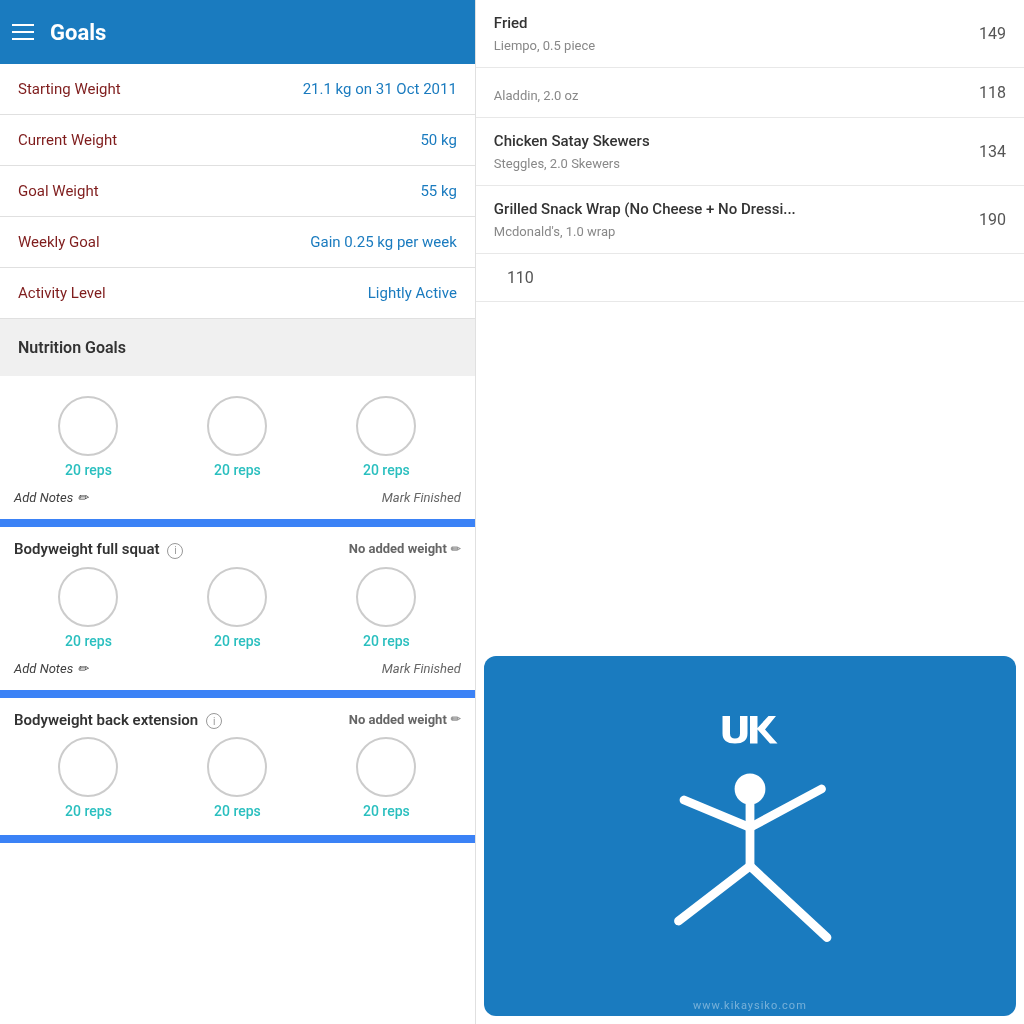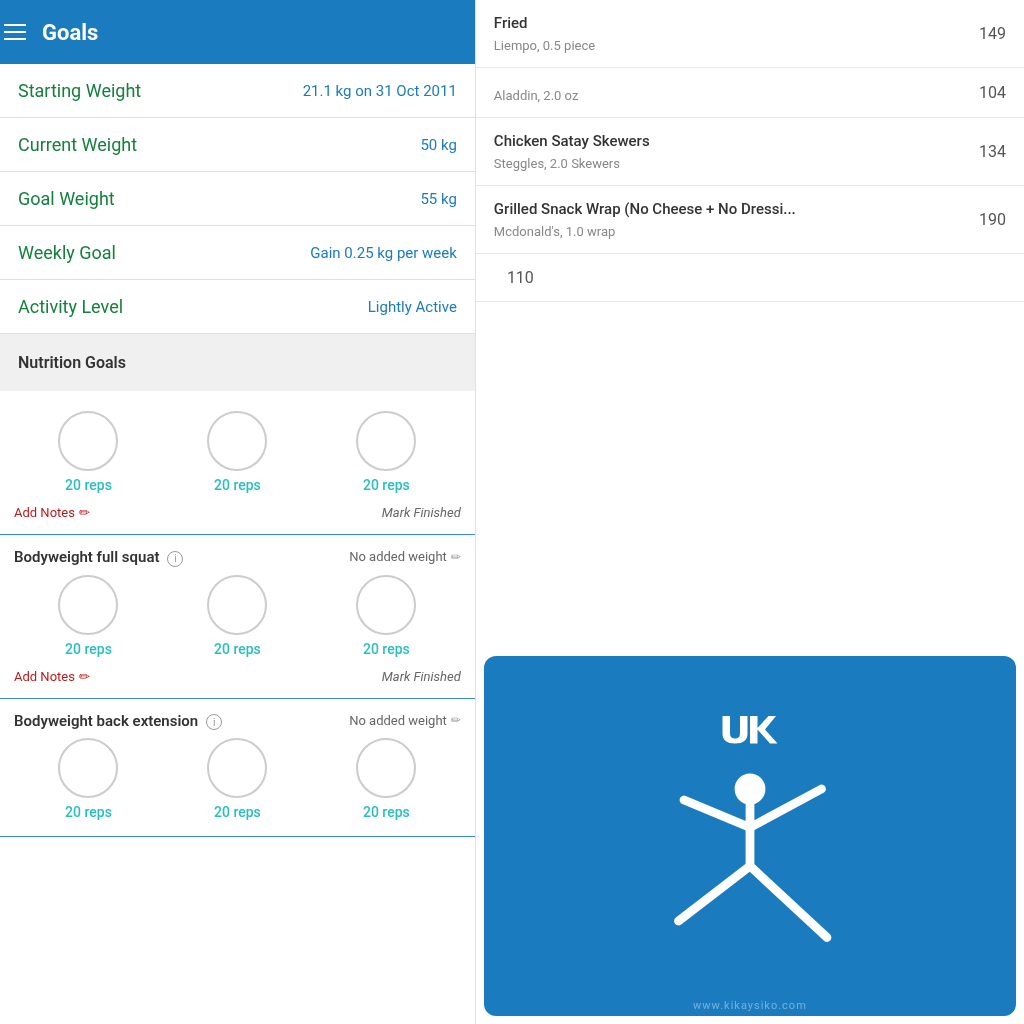--- a/index.html
+++ b/index.html
@@ -17,21 +17,21 @@
       width: 512px;
       height: 1024px;
       display: flex;
       flex-direction: column;
       background: #fff;
       overflow: hidden;
     }
 
     .header {
       background: #1a7bbf;
-      padding: 16px 4px;
+      padding: 16px 12px;
       display: flex;
       align-items: center;
       gap: 16px;
       min-height: 64px;
     }
     .hamburger-icon {
       display: flex;
       flex-direction: column;
       gap: 5px;
       cursor: pointer;
@@ -54,41 +54,41 @@
       background: #fff;
     }
 
     .goal-row {
       display: flex;
       align-items: center;
       padding: 16px 18px;
       border-bottom: 1px solid #e0e0e0;
     }
     .goal-label {
-      font-size: 18px;
-      color: #15803d;
+      font-size: 15px;
+      color: #7f1d1d;
       flex: 1;
     }
     .goal-value {
       font-size: 15px;
       color: #1a7bbf;
       text-align: right;
     }
 
     .nutrition-goals-header {
       background: #f0f0f0;
       padding: 19px 18px;
       font-size: 16px;
       font-weight: 600;
       color: #333;
     }
 
     .exercise-section {
       background: #fff;
-      border-bottom: 1px solid #3b82f6;
+      border-bottom: 8px solid #3b82f6;
       padding: 12px 14px 8px;
     }
     .exercise-title-row {
       display: flex;
       align-items: center;
       justify-content: space-between;
       margin-bottom: 8px;
     }
     .exercise-name {
       font-size: 15px;
@@ -106,20 +106,21 @@
       font-size: 10px;
       color: #999;
       margin-left: 4px;
     }
     .exercise-weight {
       font-size: 13px;
       color: #666;
       display: flex;
       align-items: center;
       gap: 4px;
+      font-weight: bold;
     }
     .edit-icon {
       color: #999;
       font-size: 12px;
     }
 
     .reps-row {
       display: flex;
       justify-content: space-around;
       align-items: center;
@@ -145,24 +146,25 @@
     }
 
     .exercise-footer {
       display: flex;
       justify-content: space-between;
       align-items: center;
       padding: 4px 0 6px;
     }
     .add-notes {
       font-size: 13px;
-      color: #b91c1c;
+      color: #404040;
       display: flex;
       align-items: flex-start;
       gap: 4px;
+      font-style: italic;
     }
     .mark-finished {
       font-size: 13px;
       color: #666;
       font-style: italic;
     }
 
     
     .right-panel {
       width: 592px;
@@ -376,21 +378,21 @@
         <div class="food-name">Fried</div>
         <div class="food-detail">Liempo, 0.5 piece</div>
       </div>
       <div class="food-calories">149</div>
     </div>
 
     <div class="food-item">
       <div class="food-info">
         <div class="food-detail">Aladdin, 2.0 oz</div>
       </div>
-      <div class="food-calories">104</div>
+      <div class="food-calories">118</div>
     </div>
 
 
     <div class="food-item">
       <div class="food-info">
         <div class="food-name">Chicken Satay Skewers</div>
         <div class="food-detail">Steggles, 2.0 Skewers</div>
       </div>
       <div class="food-calories">134</div>
     </div>

